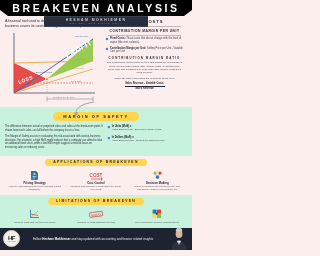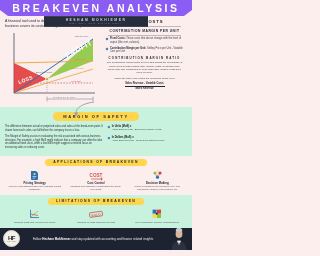--- a/index.html
+++ b/index.html
@@ -6,21 +6,21 @@
   html,body { width:192px; height:256px; }
   body {
     font-family:"Liberation Sans", sans-serif;
     background:#fdeeee;
     overflow:hidden;
     position:relative;
   }
 
   
   .header {
-    background:#8b5cf6;
+    background:#000000;
     height:16px;
     position:relative;
     display:flex;
     flex-direction:column;
     align-items:center;
     justify-content:flex-start;
     padding-top:3px;
   }
   .title {
     color:#ffffff;

